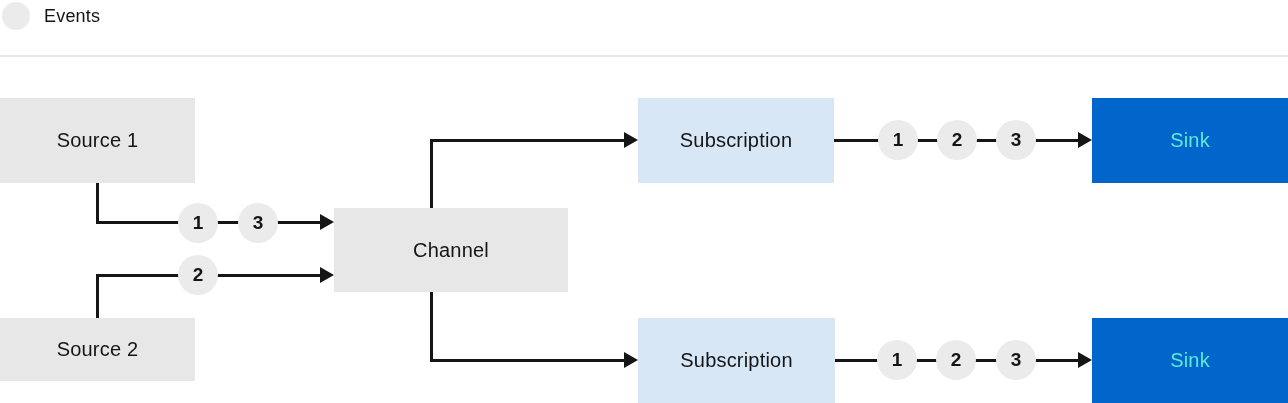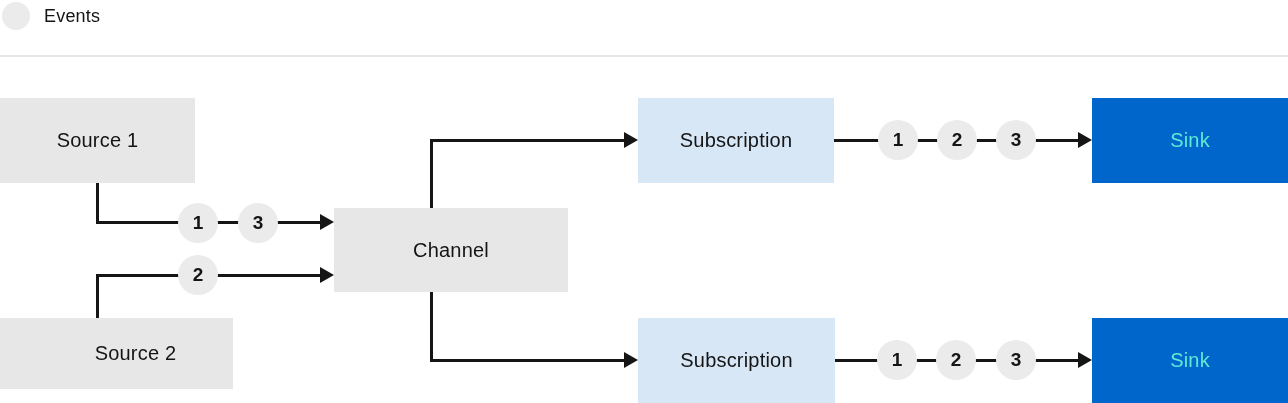--- a/index.html
+++ b/index.html
@@ -27,21 +27,21 @@
   
   .node{
     position:absolute;display:flex;align-items:center;justify-content:center;
     font-size:20px;font-weight:500;color:var(--text-dark,#151515);
     letter-spacing:.2px;
   }
   .node.gray{background:var(--gray,#E7E7E7);}
   .node.lightblue{background:var(--light-blue,#D7E7F6);}
   .node.blue{background:var(--blue,#0066CC);color:#5eead4;}
   .n-source1{left:0;top:98px;width:195px;height:85px;}
-  .n-source2{left:0;top:318px;width:195px;height:71px;padding-left:38px;}
+  .n-source2{left:0;top:318px;width:195px;height:63px;}
   .n-channel{left:334px;top:208px;width:234px;height:84px;}
   .n-sub-top{left:638px;top:98px;width:196px;height:85px;}
   .n-sub-bottom{left:638px;top:318px;width:197px;height:85px;}
   .n-sink-top{left:1092px;top:98px;width:196px;height:85px;}
   .n-sink-bottom{left:1092px;top:318px;width:196px;height:85px;}
   
   .line{position:absolute;background:var(--line,#151515);}
   .l-src1-v{left:96px;top:183px;width:3px;height:41px;}
   .l-row1-h{left:96px;top:221px;width:226px;height:3px;}
   .l-src2-v{left:96px;top:276px;width:3px;height:42px;}

